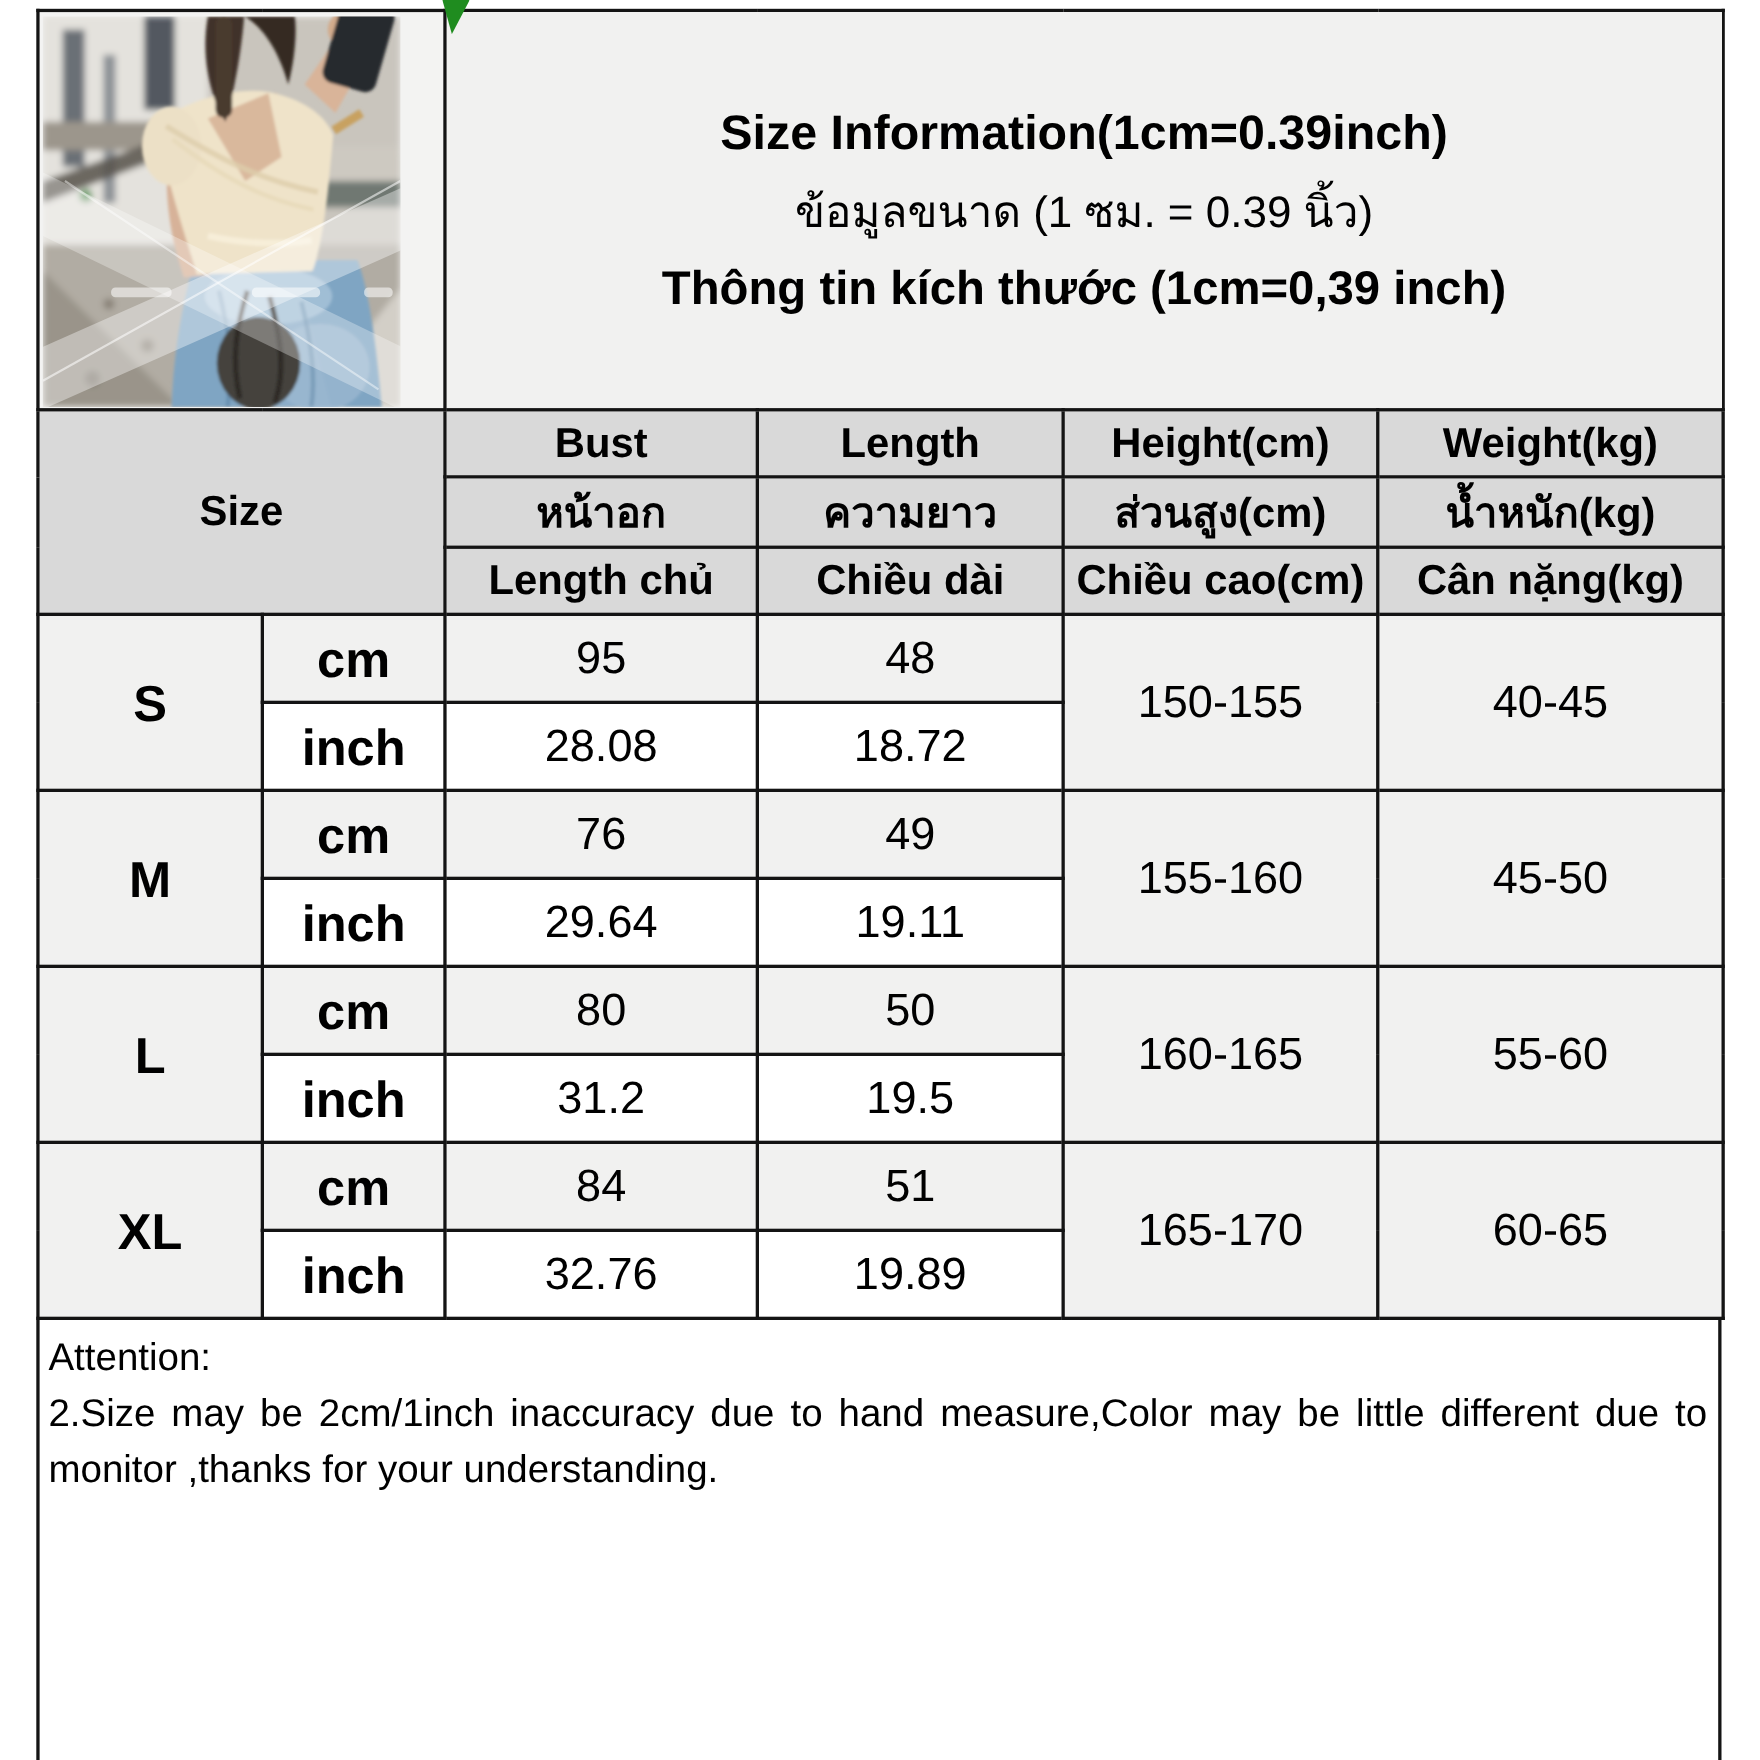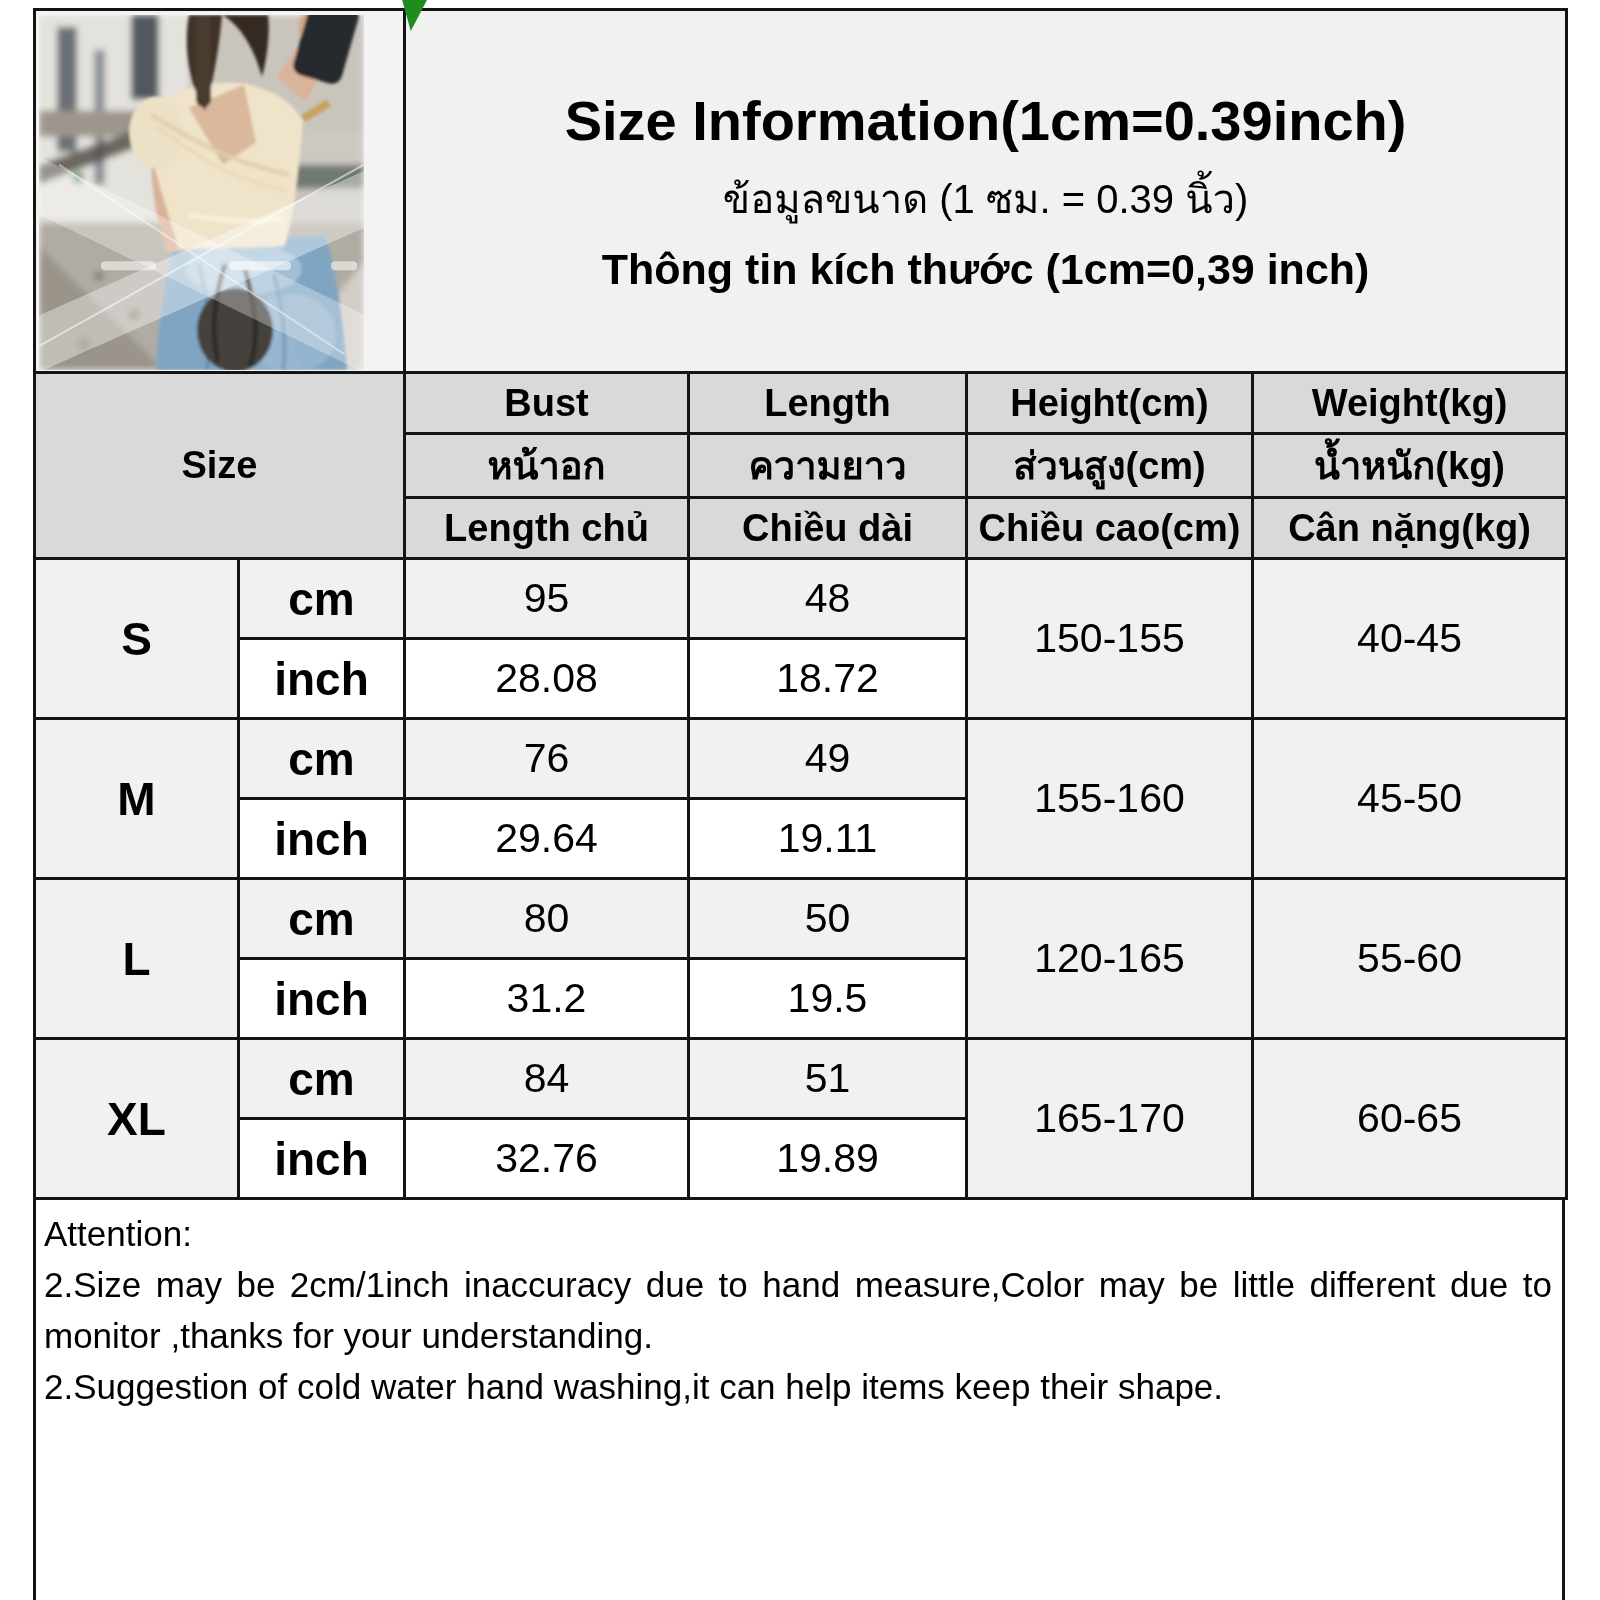--- a/index.html
+++ b/index.html
@@ -24,21 +24,21 @@
   col.c-bust{width:284px;}
   col.c-length{width:278px;}
   col.c-height{width:286px;}
   col.c-weight{width:314px;}
 
   tr.photo-band td{height:360px;}
   td.photo-cell{background:#f3f3f2;vertical-align:top;}
   .photo-frame{width:325px;height:355px;margin:2px 0 0 3px;display:block;}
   td.title-cell{background:#f1f1f0;position:relative;}
   .title-stack{display:flex;flex-direction:column;gap:14px;align-items:center;justify-content:center;}
-  .title-en{font-size:56px;font-weight:bold;letter-spacing:0px;}
+  .title-en{font-size:44px;font-weight:bold;letter-spacing:0px;}
   .title-th{font-size:40px;font-weight:normal;}
   .title-vi{font-size:43px;font-weight:bold;}
 
   tr.hdr th{height:58px;background:#d9d9d9;font-size:38px;font-weight:bold;margin-top:44px;}
   th.size-head{font-size:66px;font-weight:bold;background:#d9d9d9;}
 
   tr.sub{height:80px;}
   td.letter{background:#d9d9d9;font-size:46px;font-weight:bold;}
   td.unit{font-size:46px;font-weight:bold;}
   td.val{font-size:41px;font-weight:normal;}
@@ -219,21 +219,21 @@
       <td class="unit">inch</td>
       <td class="val">29.64</td>
       <td class="val">19.11</td>
     </tr>
 
     <tr class="sub row-cm">
       <td class="letter" rowspan="2">L</td>
       <td class="unit">cm</td>
       <td class="val">80</td>
       <td class="val">50</td>
-      <td class="range" rowspan="2">120-165</td>
+      <td class="range" rowspan="2">160-165</td>
       <td class="range" rowspan="2">55-60</td>
     </tr>
     <tr class="sub row-inch">
       <td class="unit">inch</td>
       <td class="val">31.2</td>
       <td class="val">19.5</td>
     </tr>
 
     <tr class="sub row-cm">
       <td class="letter" rowspan="2">XL</td>
@@ -247,15 +247,14 @@
       <td class="unit">inch</td>
       <td class="val">32.76</td>
       <td class="val">19.89</td>
     </tr>
   </tbody>
     </table>
 
   <div class="attention">
     <p>Attention:</p>
     <p class="note">2.Size may be 2cm/1inch inaccuracy due to hand measure,Color may be little different due to monitor ,thanks for your understanding.</p>
-    <p class="note">2.Suggestion of cold water hand washing,it can help items keep their shape.</p>
   </div>
 </div>
 
 </body></html>

